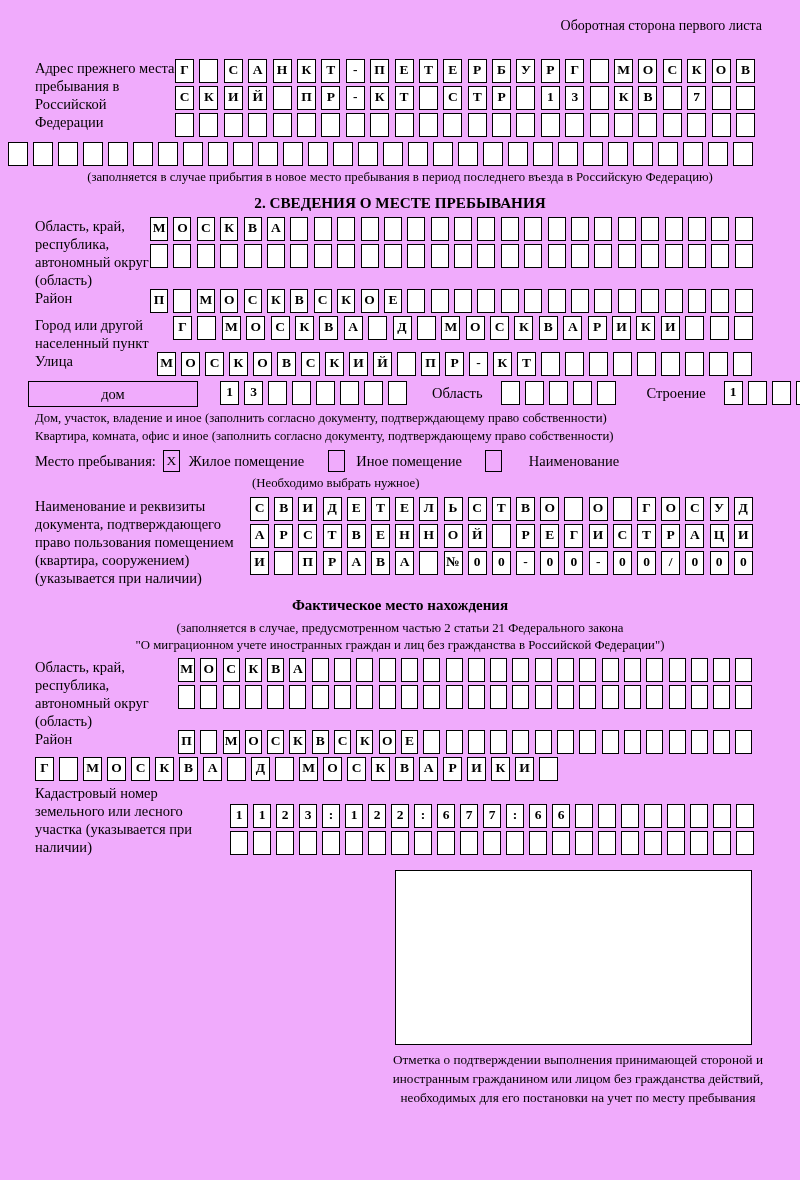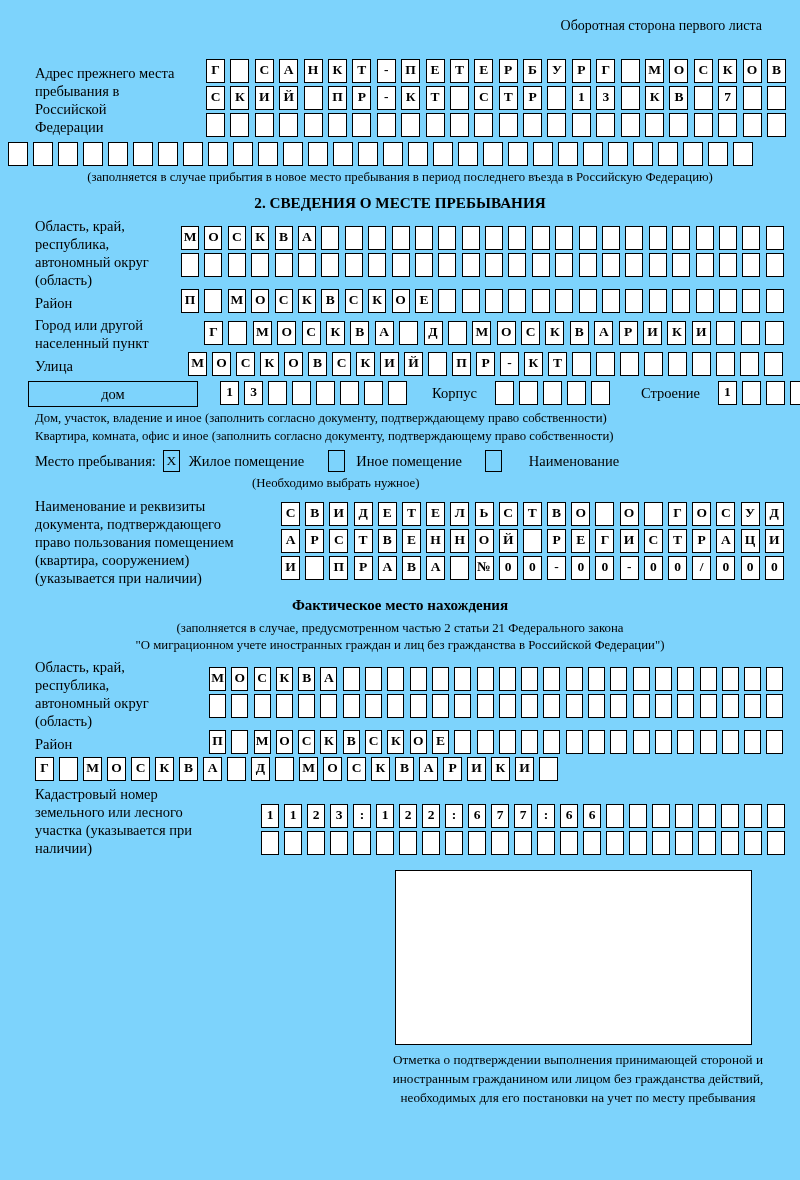--- a/index.html
+++ b/index.html
@@ -1,23 +1,23 @@
 <!DOCTYPE html>
 <html><head>
 <meta charset="utf-8">
 <style>
   html,body { margin:0; padding:0; background:#fff; }
   .page {
     position:relative; width:800px; height:1180px; overflow:hidden;
-    background:#7dd3fc; color:#000;
+    background:#f0abfc; color:#000;
     font-family:"Liberation Serif","DejaVu Serif",serif; font-size:14.5px;
   }
   .header-note { padding-top:18px; padding-right:38px; text-align:right; font-size:14px; }
 
-  .frow { display:flex; align-items:center; margin-left:35px;gap:31px; }
+  .frow { display:flex; align-items:flex-start; margin-left:35px; }
   .flabel { flex:none; font-size:14.5px; line-height:18px; }
   .w140 { width:140px; } .w115 { width:115px; } .w138 { width:138px; }
   .w122 { width:122px; } .w215 { width:215px; } .w143 { width:143px; }
   .w195 { width:195px; }
 
   .cellrow { white-space:nowrap; height:24px; margin-bottom:3px;font-weight:bold; }
   .cell {
     display:inline-block; box-sizing:border-box; width:19px; height:24px;
     border:1.5px solid #000; margin-right:5px; text-align:center;
     line-height:20px; font-size:13.5px; vertical-align:top; background:#fff;
@@ -108,21 +108,21 @@
   <div class="frow">
     <div class="flabel w122">Улица</div>
     <div class="cellrow row-p24"><span class="cell">М</span><span class="cell">О</span><span class="cell">С</span><span class="cell">К</span><span class="cell">О</span><span class="cell">В</span><span class="cell">С</span><span class="cell">К</span><span class="cell">И</span><span class="cell">Й</span><span class="cell"></span><span class="cell">П</span><span class="cell">Р</span><span class="cell">-</span><span class="cell">К</span><span class="cell">Т</span><span class="cell"></span><span class="cell"></span><span class="cell"></span><span class="cell"></span><span class="cell"></span><span class="cell"></span><span class="cell"></span><span class="cell"></span><span class="cell"></span></div>
   </div>
 
   <div class="houserow">
     <div class="namedbox bw170">
       <span>дом</span>
     </div>
     <div class="cellrow row-p24 inline"><span class="cell">1</span><span class="cell">3</span><span class="cell"></span><span class="cell"></span><span class="cell"></span><span class="cell"></span><span class="cell"></span><span class="cell"></span></div>
-    <span class="inl-label ml8">Корпус</span>
+    <span class="inl-label ml8">Область</span>
     <div class="cellrow row-p24 inline"><span class="cell"></span><span class="cell"></span><span class="cell"></span><span class="cell"></span><span class="cell"></span></div>
     <span class="inl-label ml14">Строение</span>
     <div class="cellrow row-p24 inline"><span class="cell">1</span><span class="cell"></span><span class="cell"></span><span class="cell"></span></div>
   </div>
   <div class="caption note-left">Дом, участок, владение и иное (заполнить согласно документу, подтверждающему право собственности)</div>
 
   <div class="caption note-left">Квартира, комната, офис и иное (заполнить согласно документу, подтверждающему право собственности)</div>
 
   <div class="stayrow">
     <span class="stay-label">Место пребывания:</span>

